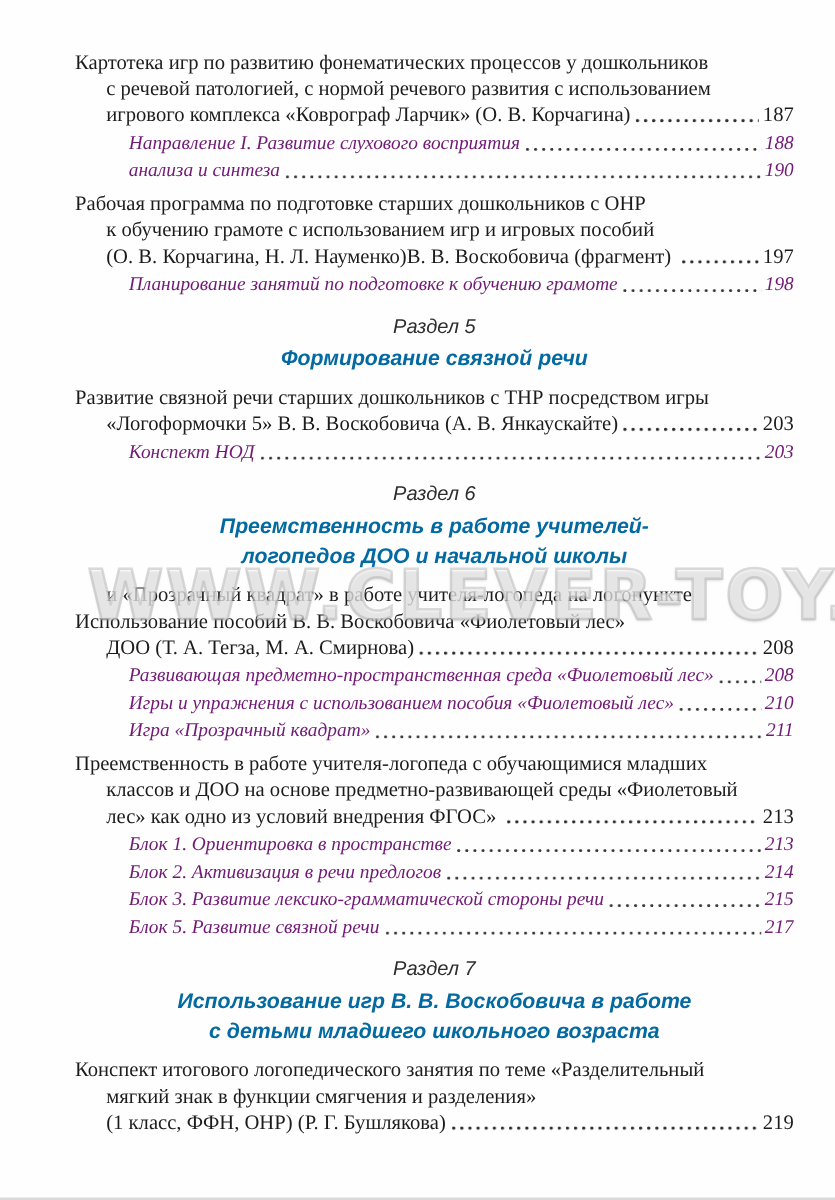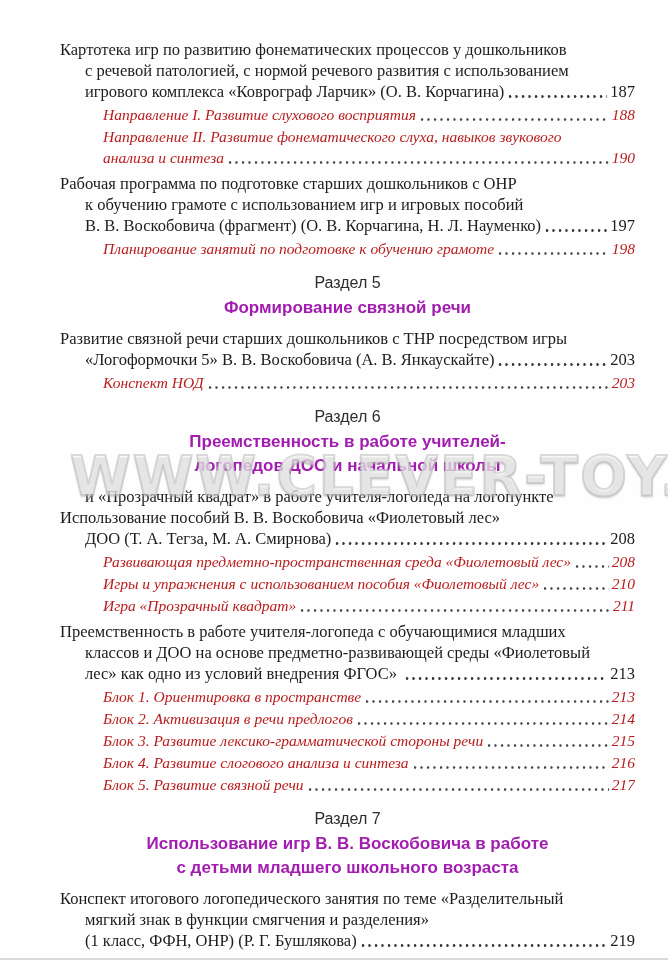--- a/index.html
+++ b/index.html
@@ -41,21 +41,21 @@
   .toc-entry { margin-top: 5px; margin-bottom: 2px; }
   .toc-entry .line {
     font-size: 16.5px; line-height: 21px;
     white-space: nowrap;
   }
   .toc-entry .line.wrap { padding-left: 25px; }
   .toc-subentry { margin-left: 43px; margin-bottom: 1px; }
   .toc-subentry .line {
     font-style: italic;
     font-size: 15.5px; line-height: 21px;
-    color: #b91c1c;
+    color: #701a75;
     white-space: nowrap;
   }
   .row { display: flex; overflow: hidden; }
   .row .txt { white-space: pre; flex: 0 0 auto; }
   .author { }
   .leader {
     flex: 1 1 auto; min-width: 10px;
     align-self: flex-end;
     height: 5px;
     margin: 0 3px 3px 4px;
@@ -65,31 +65,31 @@
   }
   .toc-subentry .leader {
     background-image: radial-gradient(circle at 2px 2.5px, #3a3a3a 0.95px, transparent 1.45px);
   }
   .pageno { flex: 0 0 auto; }
   
   .section-heading {
     text-align: center;
     margin: 13px 0 8px;
     font-family: "Liberation Sans", "DejaVu Sans", sans-serif;
-    position: relative; z-index: 1;
+    position: relative; z-index: 1; font-style: italic;
   }
   .section-heading .kicker {
     font-size: 16px; line-height: 22px;
     color: #2d2d2d;
     margin-bottom: 2px;
   }
   .section-heading .title-line {
     font-size: 17px; line-height: 24px;
     font-weight: 700;
-    color: #a21caf;
+    color: #0369a1;
   }
 </style>
 </head>
 <body>
 
 <div class="page">
   <div class="watermark">WWW.CLEVER-TOY.RU</div>
   <main class="toc" id="toc-root">
       <div class="toc-entry">
         <div class="line">Картотека игр по развитию фонематических процессов у дошкольников</div>
@@ -102,33 +102,32 @@
         </div>
       </div>
       <div class="toc-subentry">
         <div class="line row">
           <span class="txt">Направление I. Развитие слухового восприятия</span>
           <span class="leader"></span>
           <span class="pageno">188</span>
         </div>
       </div>
       <div class="toc-subentry">
-        <div class="line">Направление II. Развитие фонематического слуха, навыков звукового</div>
         <div class="line row">
           <span class="txt">анализа и синтеза</span>
           <span class="leader"></span>
           <span class="pageno">190</span>
         </div>
       </div>
       <div class="toc-entry">
         <div class="line">Рабочая программа по подготовке старших дошкольников с ОНР</div>
         <div class="line wrap">к обучению грамоте с использованием игр и игровых пособий</div>
         <div class="line row wrap">
+          <span class="txt author">(О. В. Корчагина, Н. Л. Науменко)</span>
           <span class="txt">В. В. Воскобовича (фрагмент) </span>
-          <span class="txt author">(О. В. Корчагина, Н. Л. Науменко)</span>
           <span class="leader"></span>
           <span class="pageno">197</span>
         </div>
       </div>
       <div class="toc-subentry">
         <div class="line row">
           <span class="txt">Планирование занятий по подготовке к обучению грамоте</span>
           <span class="leader"></span>
           <span class="pageno">198</span>
         </div>
@@ -214,27 +213,20 @@
       </div>
       <div class="toc-subentry">
         <div class="line row">
           <span class="txt">Блок 3. Развитие лексико-грамматической стороны речи</span>
           <span class="leader"></span>
           <span class="pageno">215</span>
         </div>
       </div>
       <div class="toc-subentry">
         <div class="line row">
-          <span class="txt">Блок 4. Развитие слогового анализа и синтеза</span>
-          <span class="leader"></span>
-          <span class="pageno">216</span>
-        </div>
-      </div>
-      <div class="toc-subentry">
-        <div class="line row">
           <span class="txt">Блок 5. Развитие связной речи</span>
           <span class="leader"></span>
           <span class="pageno">217</span>
         </div>
       </div>
       <div class="section-heading">
         <div class="kicker">Раздел 7</div>
         <div class="title-line">Использование игр В. В. Воскобовича в работе</div>
         <div class="title-line">с детьми младшего школьного возраста</div>
       </div>

